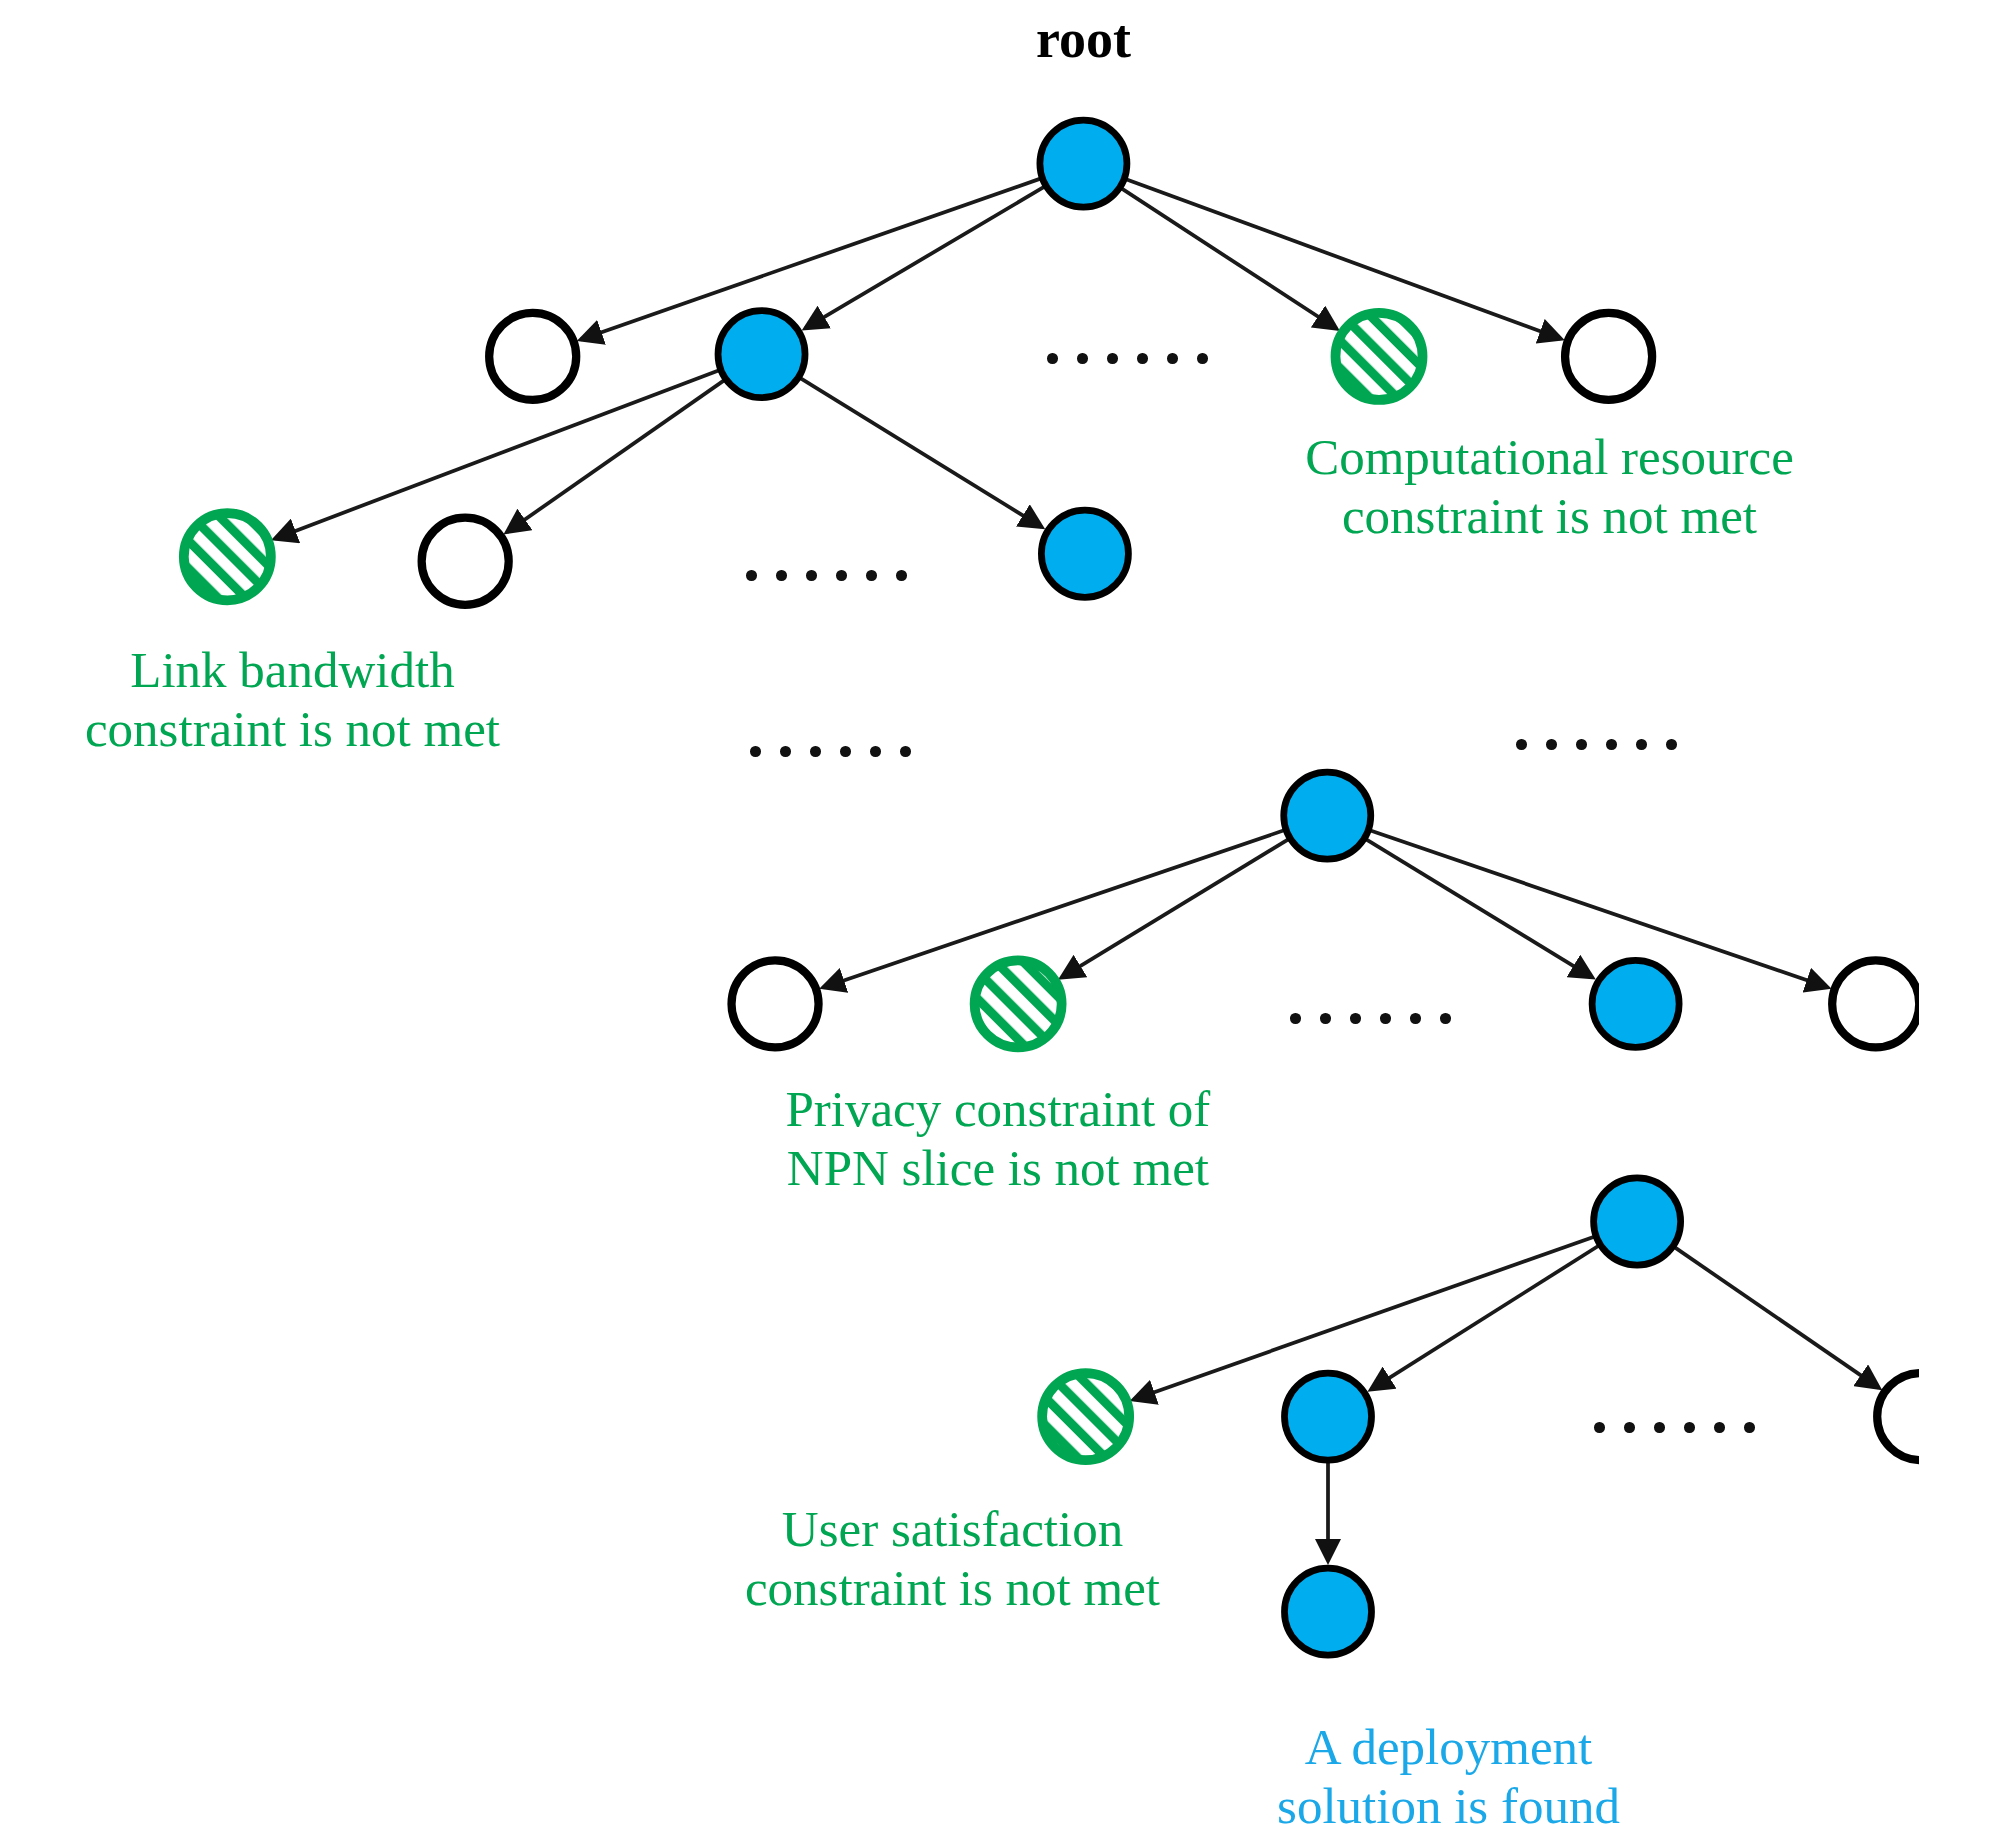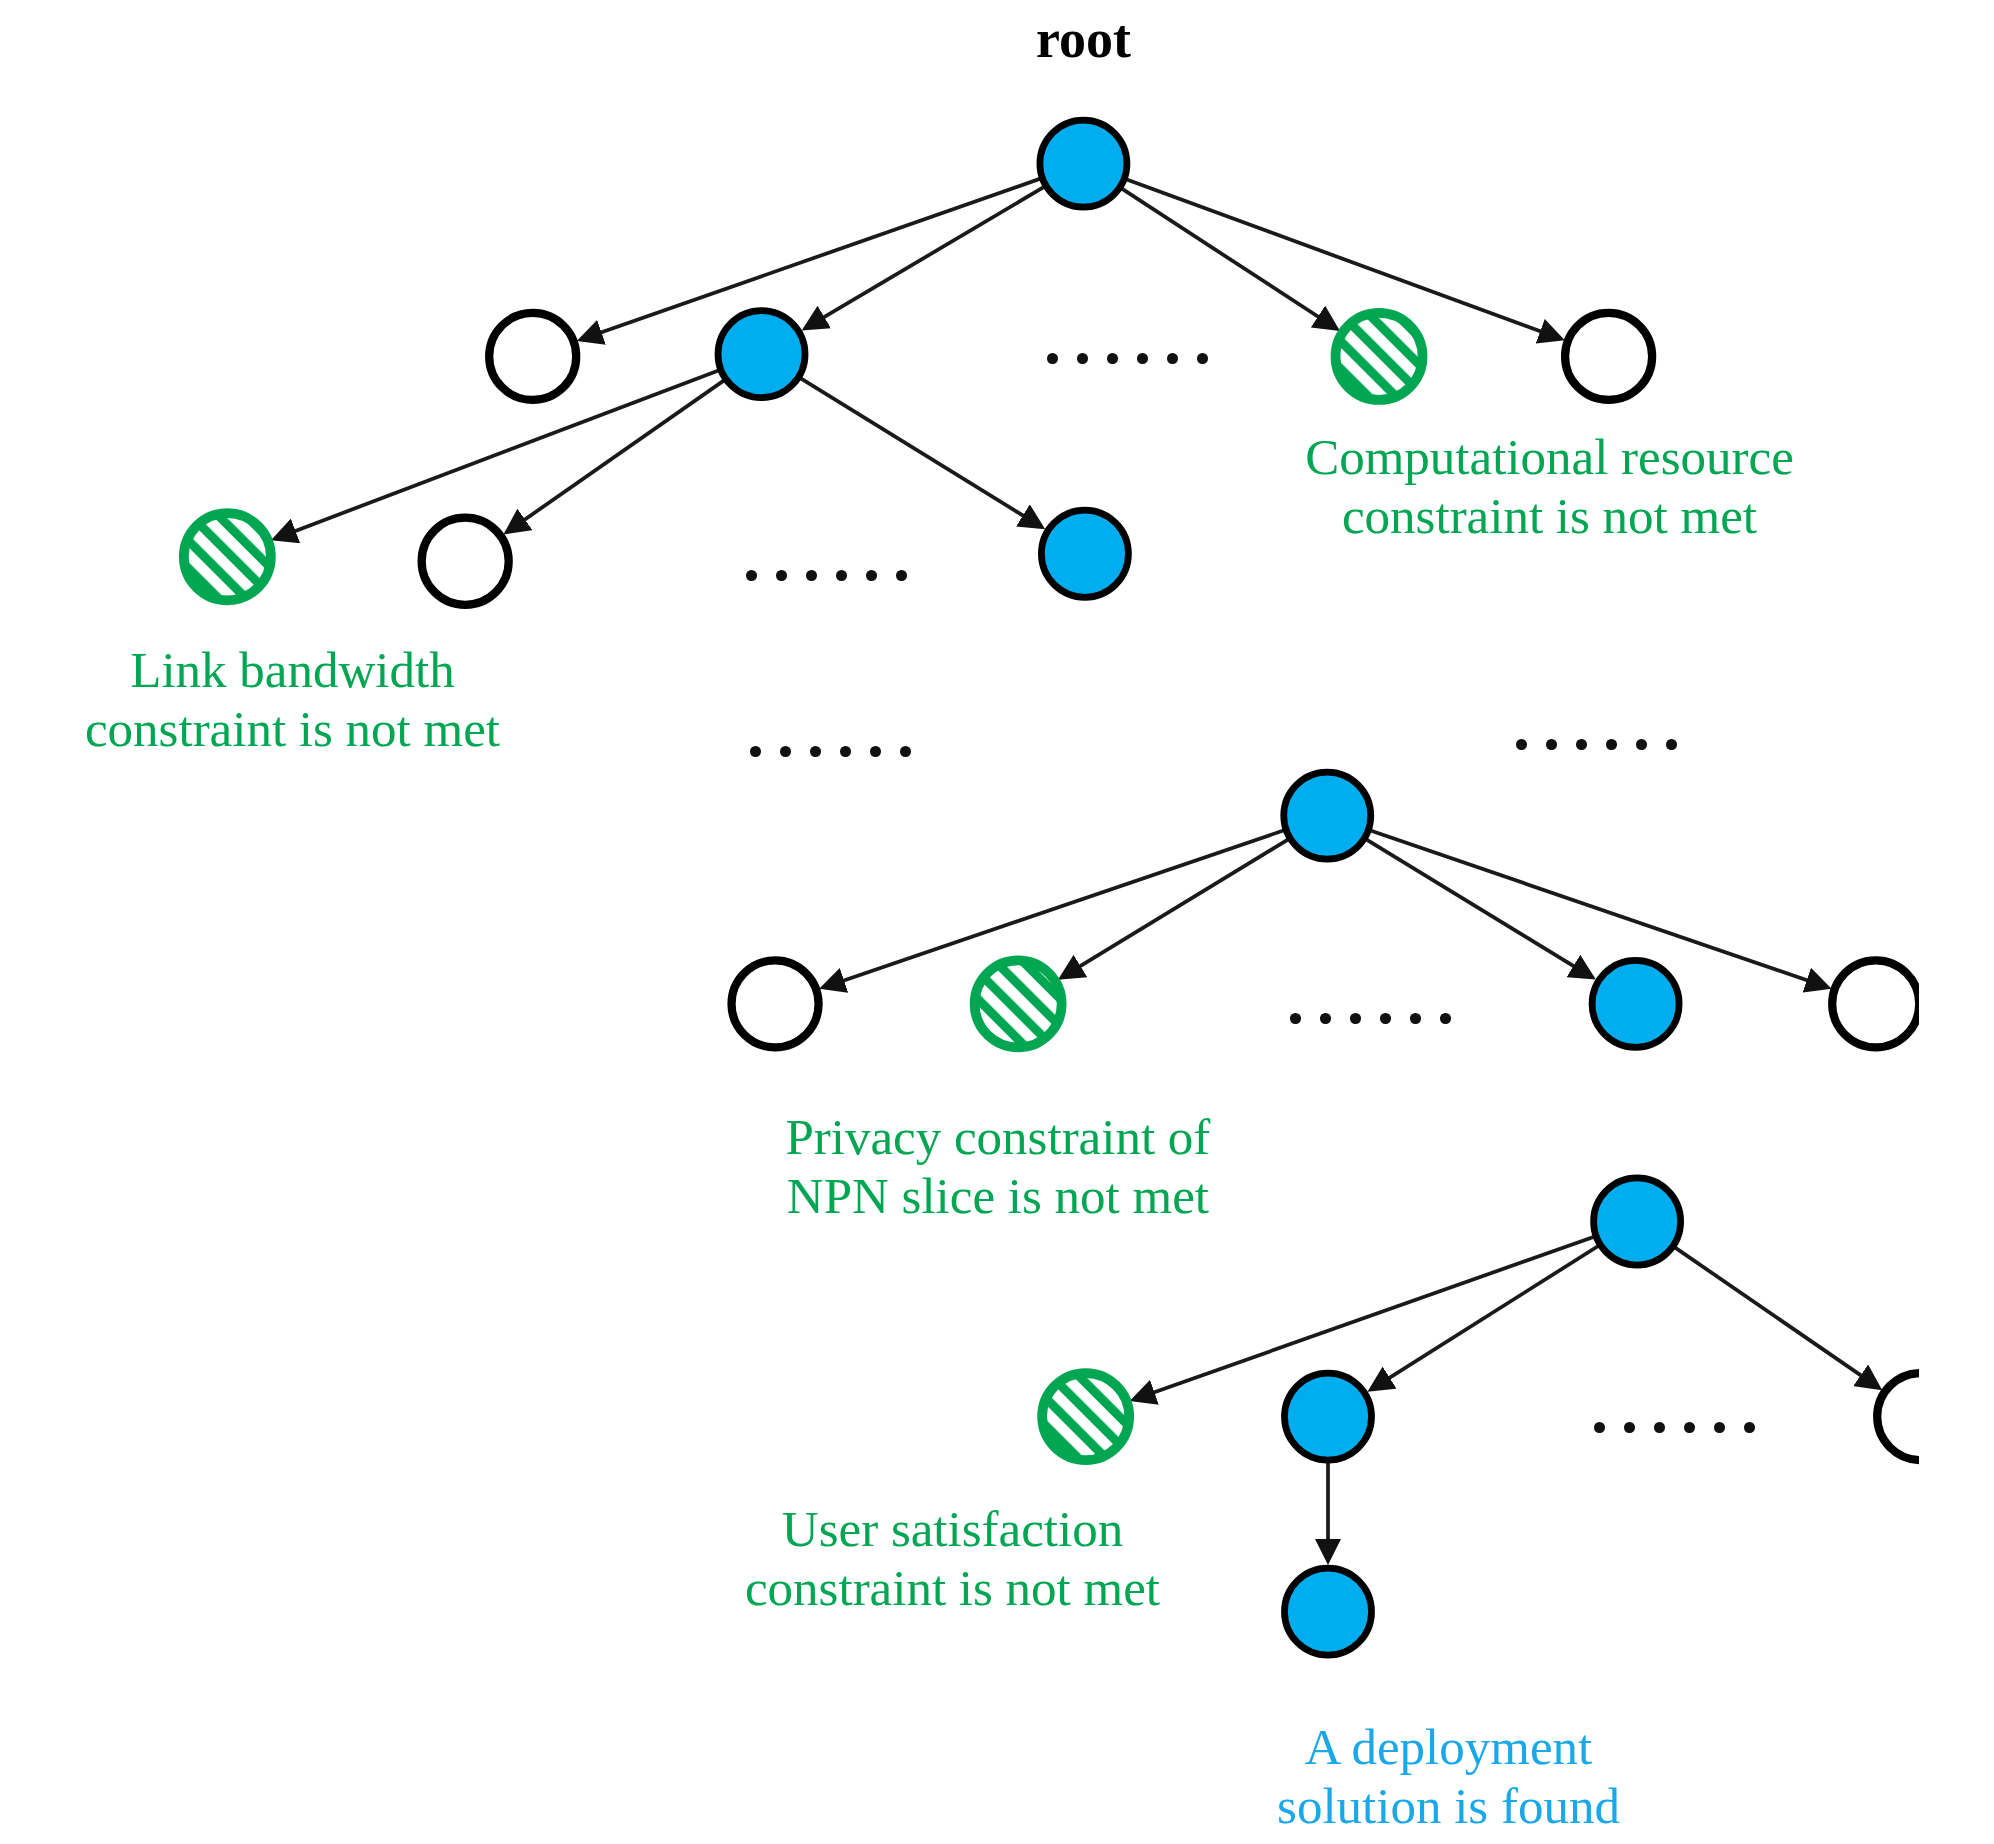--- a/index.html
+++ b/index.html
@@ -150,21 +150,21 @@
         <i></i>
         <i></i>
       </div>
     </div>
   <div id="label-layer">
       <div class="lbl lbl-root" style="color: rgb(0, 0, 0); left: 0px; top: 7.5px; width: 1995px; transform: translateX(86px);">root</div>
       <div class="lbl lbl-green" style="color: rgb(0, 166, 81); left: 0px; top: 428px; width: 1995px; transform: translateX(552px);">Computational resource
 constraint is not met</div>
       <div class="lbl lbl-green" style="color: rgb(0, 166, 81); left: 0px; top: 641px; width: 1995px; transform: translateX(-705px);">Link bandwidth
 constraint is not met</div>
-      <div class="lbl lbl-green" style="color: rgb(0, 166, 81); left: 0px; top: 1080px; width: 1995px; transform: translateX(0.4px); margin-top: 28px;">Privacy constraint of
+      <div class="lbl lbl-green" style="color: rgb(0, 166, 81); left: 0px; top: 1080px; width: 1995px; transform: translateX(0.4px);">Privacy constraint of
 NPN slice is not met</div>
       <div class="lbl lbl-green" style="color: rgb(0, 166, 81); left: 0px; top: 1500px; width: 1995px; transform: translateX(-45px);">User satisfaction
 constraint is not met</div>
       <div class="lbl lbl-blue" style="color: rgb(26, 168, 232); left: 0px; top: 1718px; width: 1995px; transform: translateX(451px);">A deployment
 solution is found</div>
     </div>
 
 </div>
 
 

